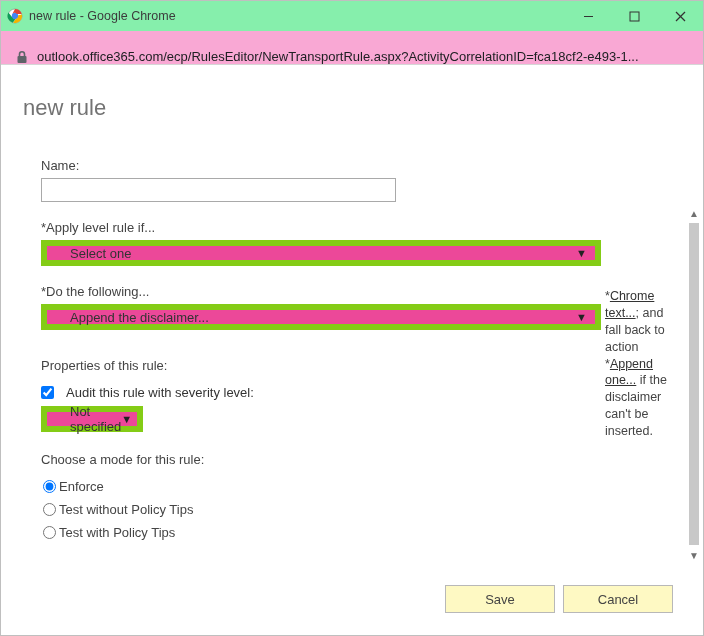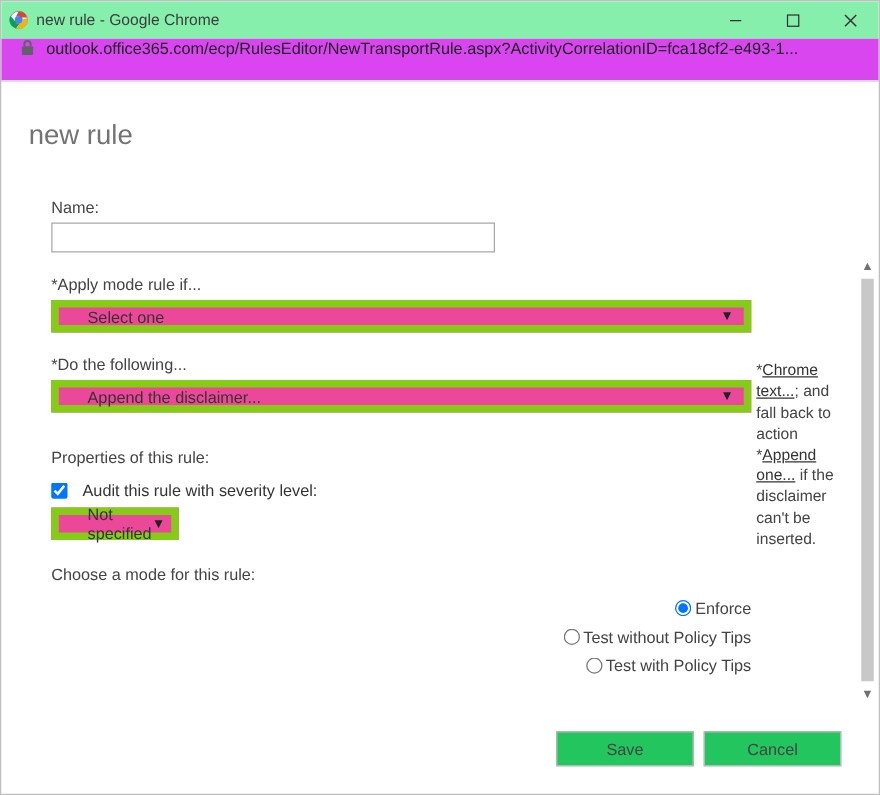--- a/index.html
+++ b/index.html
@@ -27,24 +27,24 @@
   .winbtns { display: flex; }
   .winbtn {
     width: 46px; height: 30px;
     display: flex; align-items: center; justify-content: center;
     color: #333;
   }
   
   .addrbar {
     height: 34px;
     display: flex;
-    align-items: flex-start;
+    align-items: flex-end;
     padding: 0 14px;
     border-bottom: 1px solid #d6d6d6;
-    background: #d946ef;
+    background: #f9a8d4;
   }
   .lock { width: 14px; height: 14px; margin-right: 8px; color: #555; }
   .url { flex: 1; color: #202124; font-size: 13px; white-space: nowrap; overflow: hidden; text-overflow: ellipsis; }
 
   
   .dlg {
     position: absolute;
     top: 64px; bottom: 0; left: 0; right: 0;
     padding: 20px 22px 0 18px;
   }
@@ -85,21 +85,21 @@
     color: #333;
   }
   .select .caret { font-size: 11px; color:#222; }
   .select-wide { width: 560px; }
   .select-sm { width: 102px; }
 
   .sect-hdr { color: #444; margin: 28px 0 12px 0; }
   .cb-row { display: flex; align-items: center; margin-bottom: 6px; gap: 12px;}
   input[type=checkbox], input[type=radio] { margin: 0; }
   .radio-group { margin-top: 6px; }
-  .radio-row { display: flex; align-items: center; gap: 3px; margin: 6px 0 8px 2px; color: #444; justify-content: flex-end;}
+  .radio-row { display: flex; align-items: center; gap: 3px; margin: 6px 0 8px 2px; color: #444;}
 
   
   .scrollbar {
     position: absolute;
     right: 2px;
     top: 140px;
     width: 14px;
     bottom: 72px;
     display: flex; flex-direction: column; align-items: center;
   }
@@ -110,21 +110,21 @@
   .footer {
     position: absolute;
     right: 30px;
     bottom: 22px;
     display: flex;
     gap: 8px;
   }
   .btn {
     width: 110px; height: 28px;
     border: 1px solid #b8b8b8;
-    background: #22c55e;
+    background: #fef9c3;
     font: inherit; font-size: 13px;
     color: #444;
     cursor: pointer;
   }
 </style>
 </head>
 <body>
 
 <div class="titlebar">
   <span class="fav">
@@ -173,21 +173,21 @@
   <div class="formwrap">
     <div class="formcols">
       <div class="col-left">
 
         <div class="fld">
           <div class="fld-lbl">Name:</div>
           <input class="tinput" type="text" value="" style="">
         </div>
 
         <div class="fld">
-          <div class="fld-lbl">*Apply mode rule if...</div>
+          <div class="fld-lbl">*Apply level rule if...</div>
           <div class="select select-wide">
             <span>Select one</span>
             <span class="caret">▼</span>
           </div>
         </div>
 
         <div class="fld">
           <div class="fld-lbl">*Do the following...</div>
           <div class="select select-wide">
             <span>Append the disclaimer...</span>

